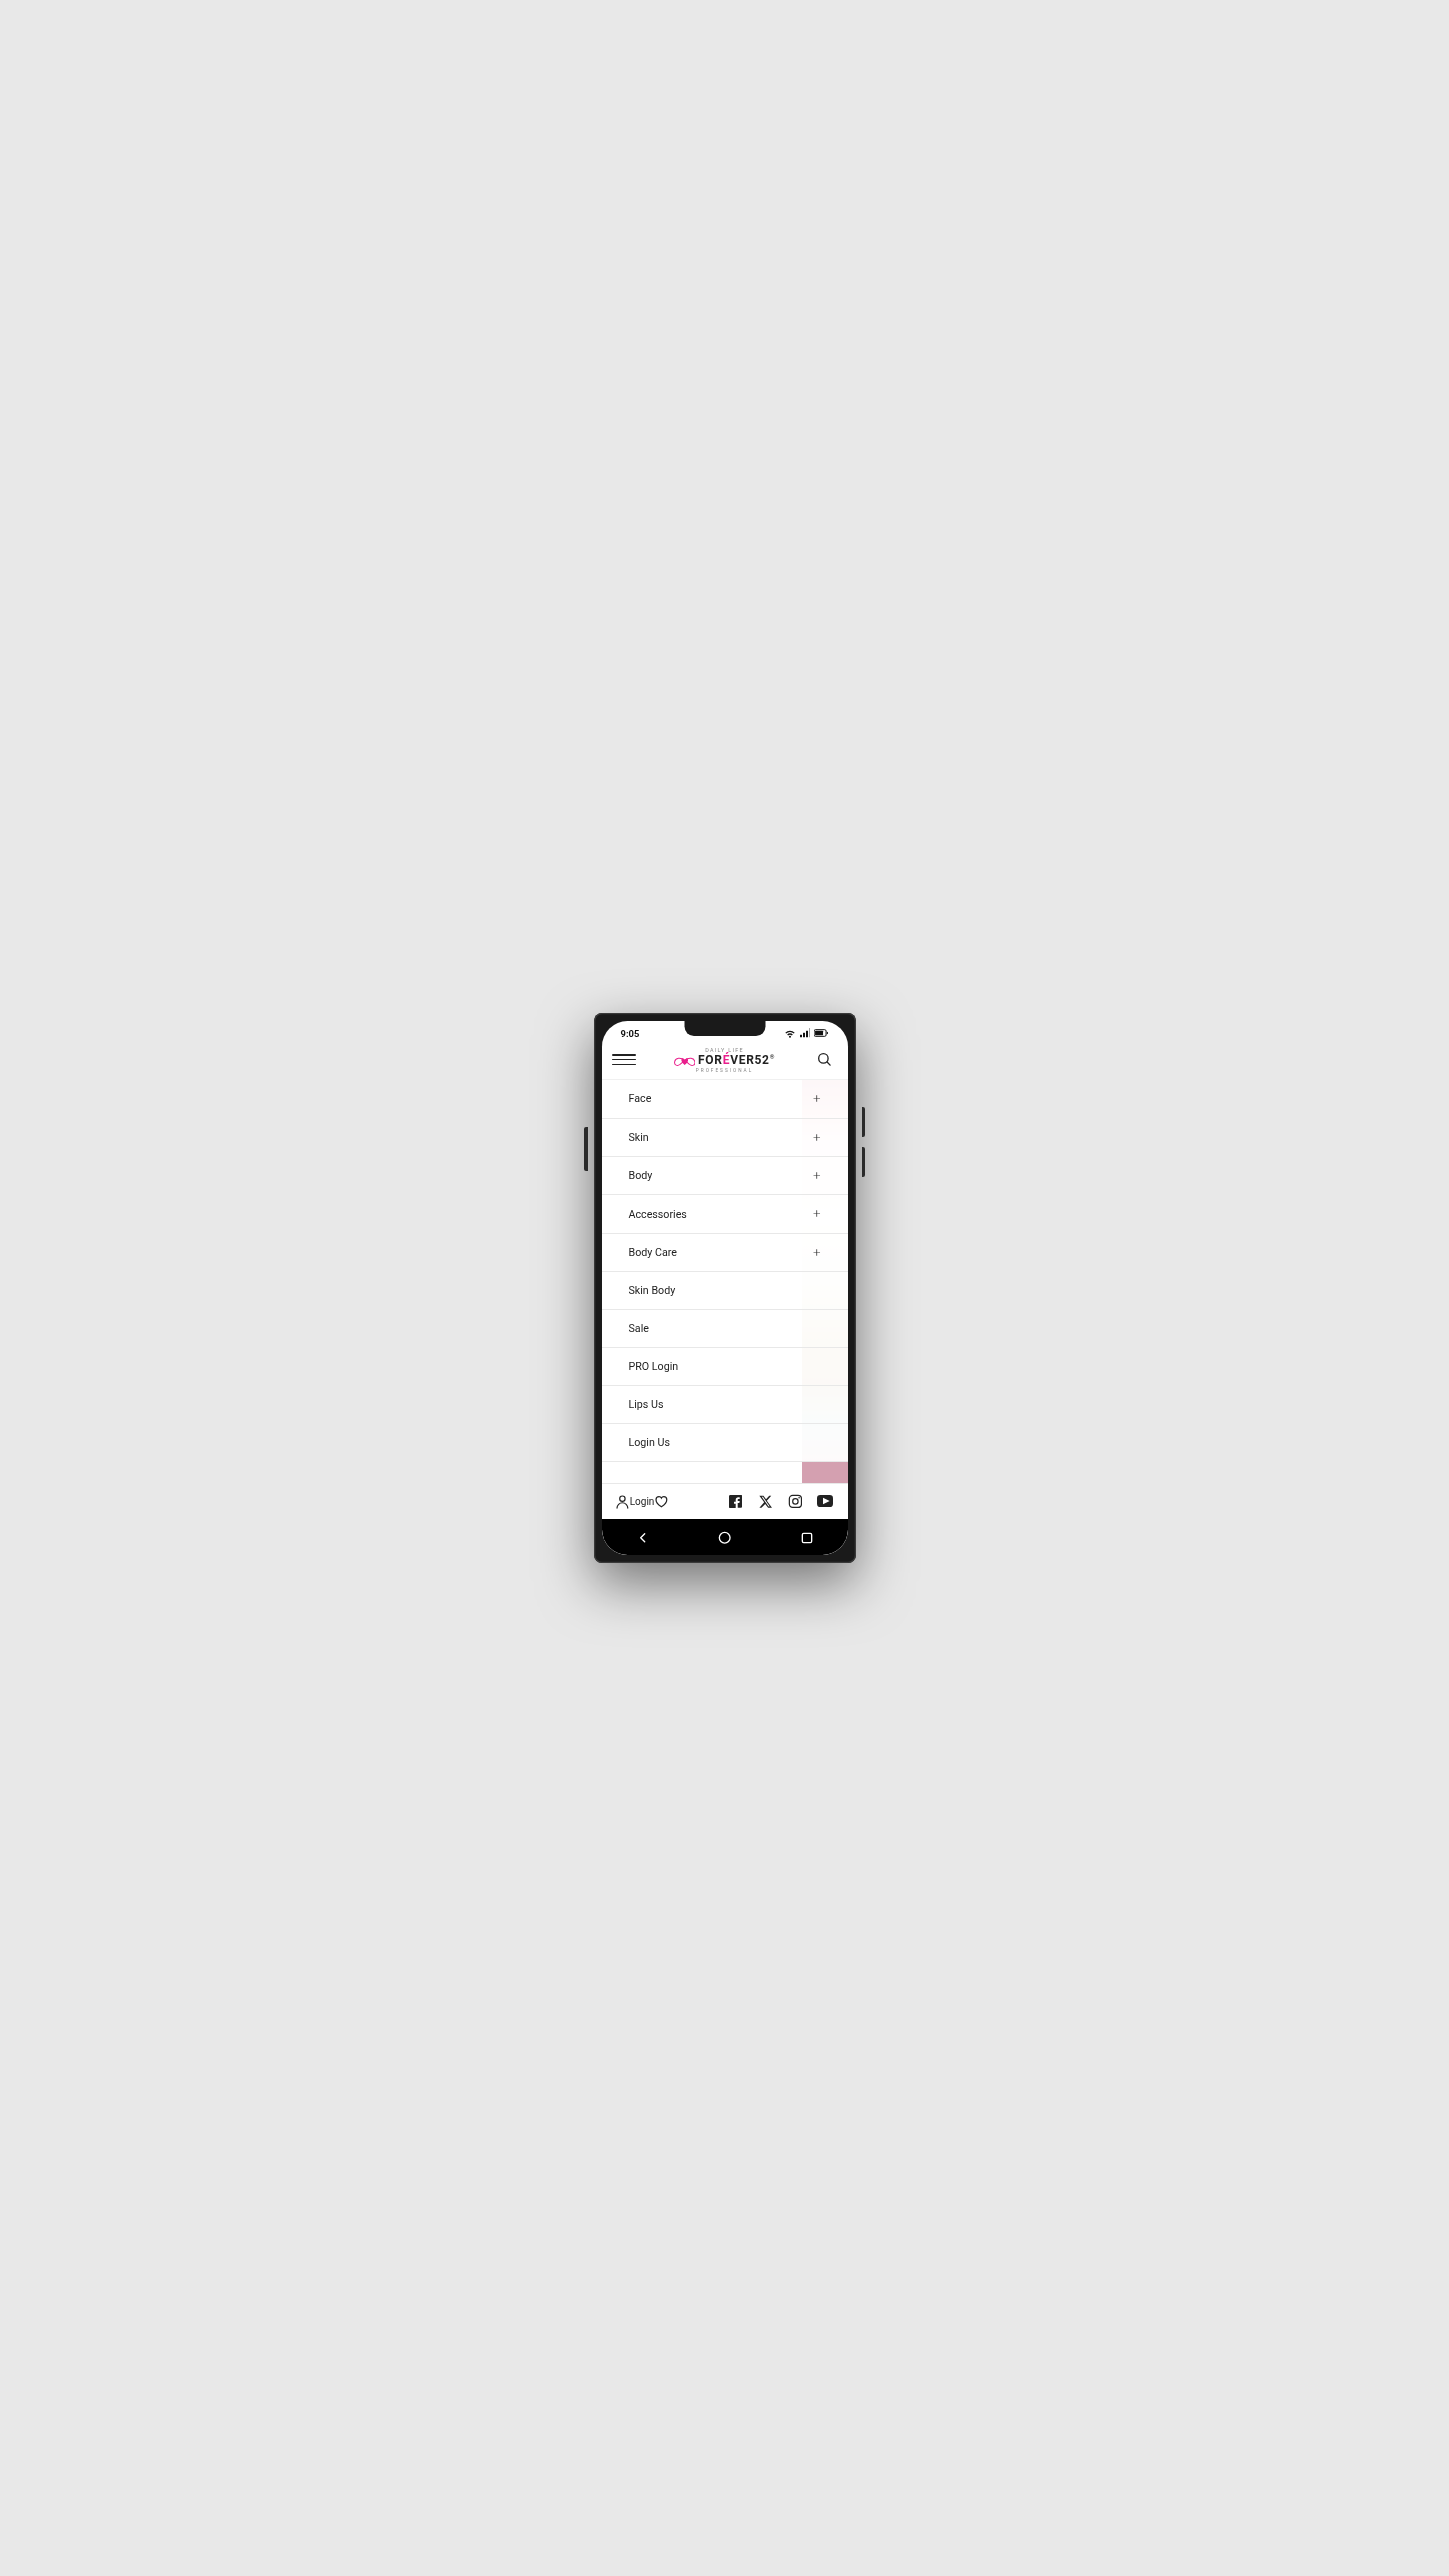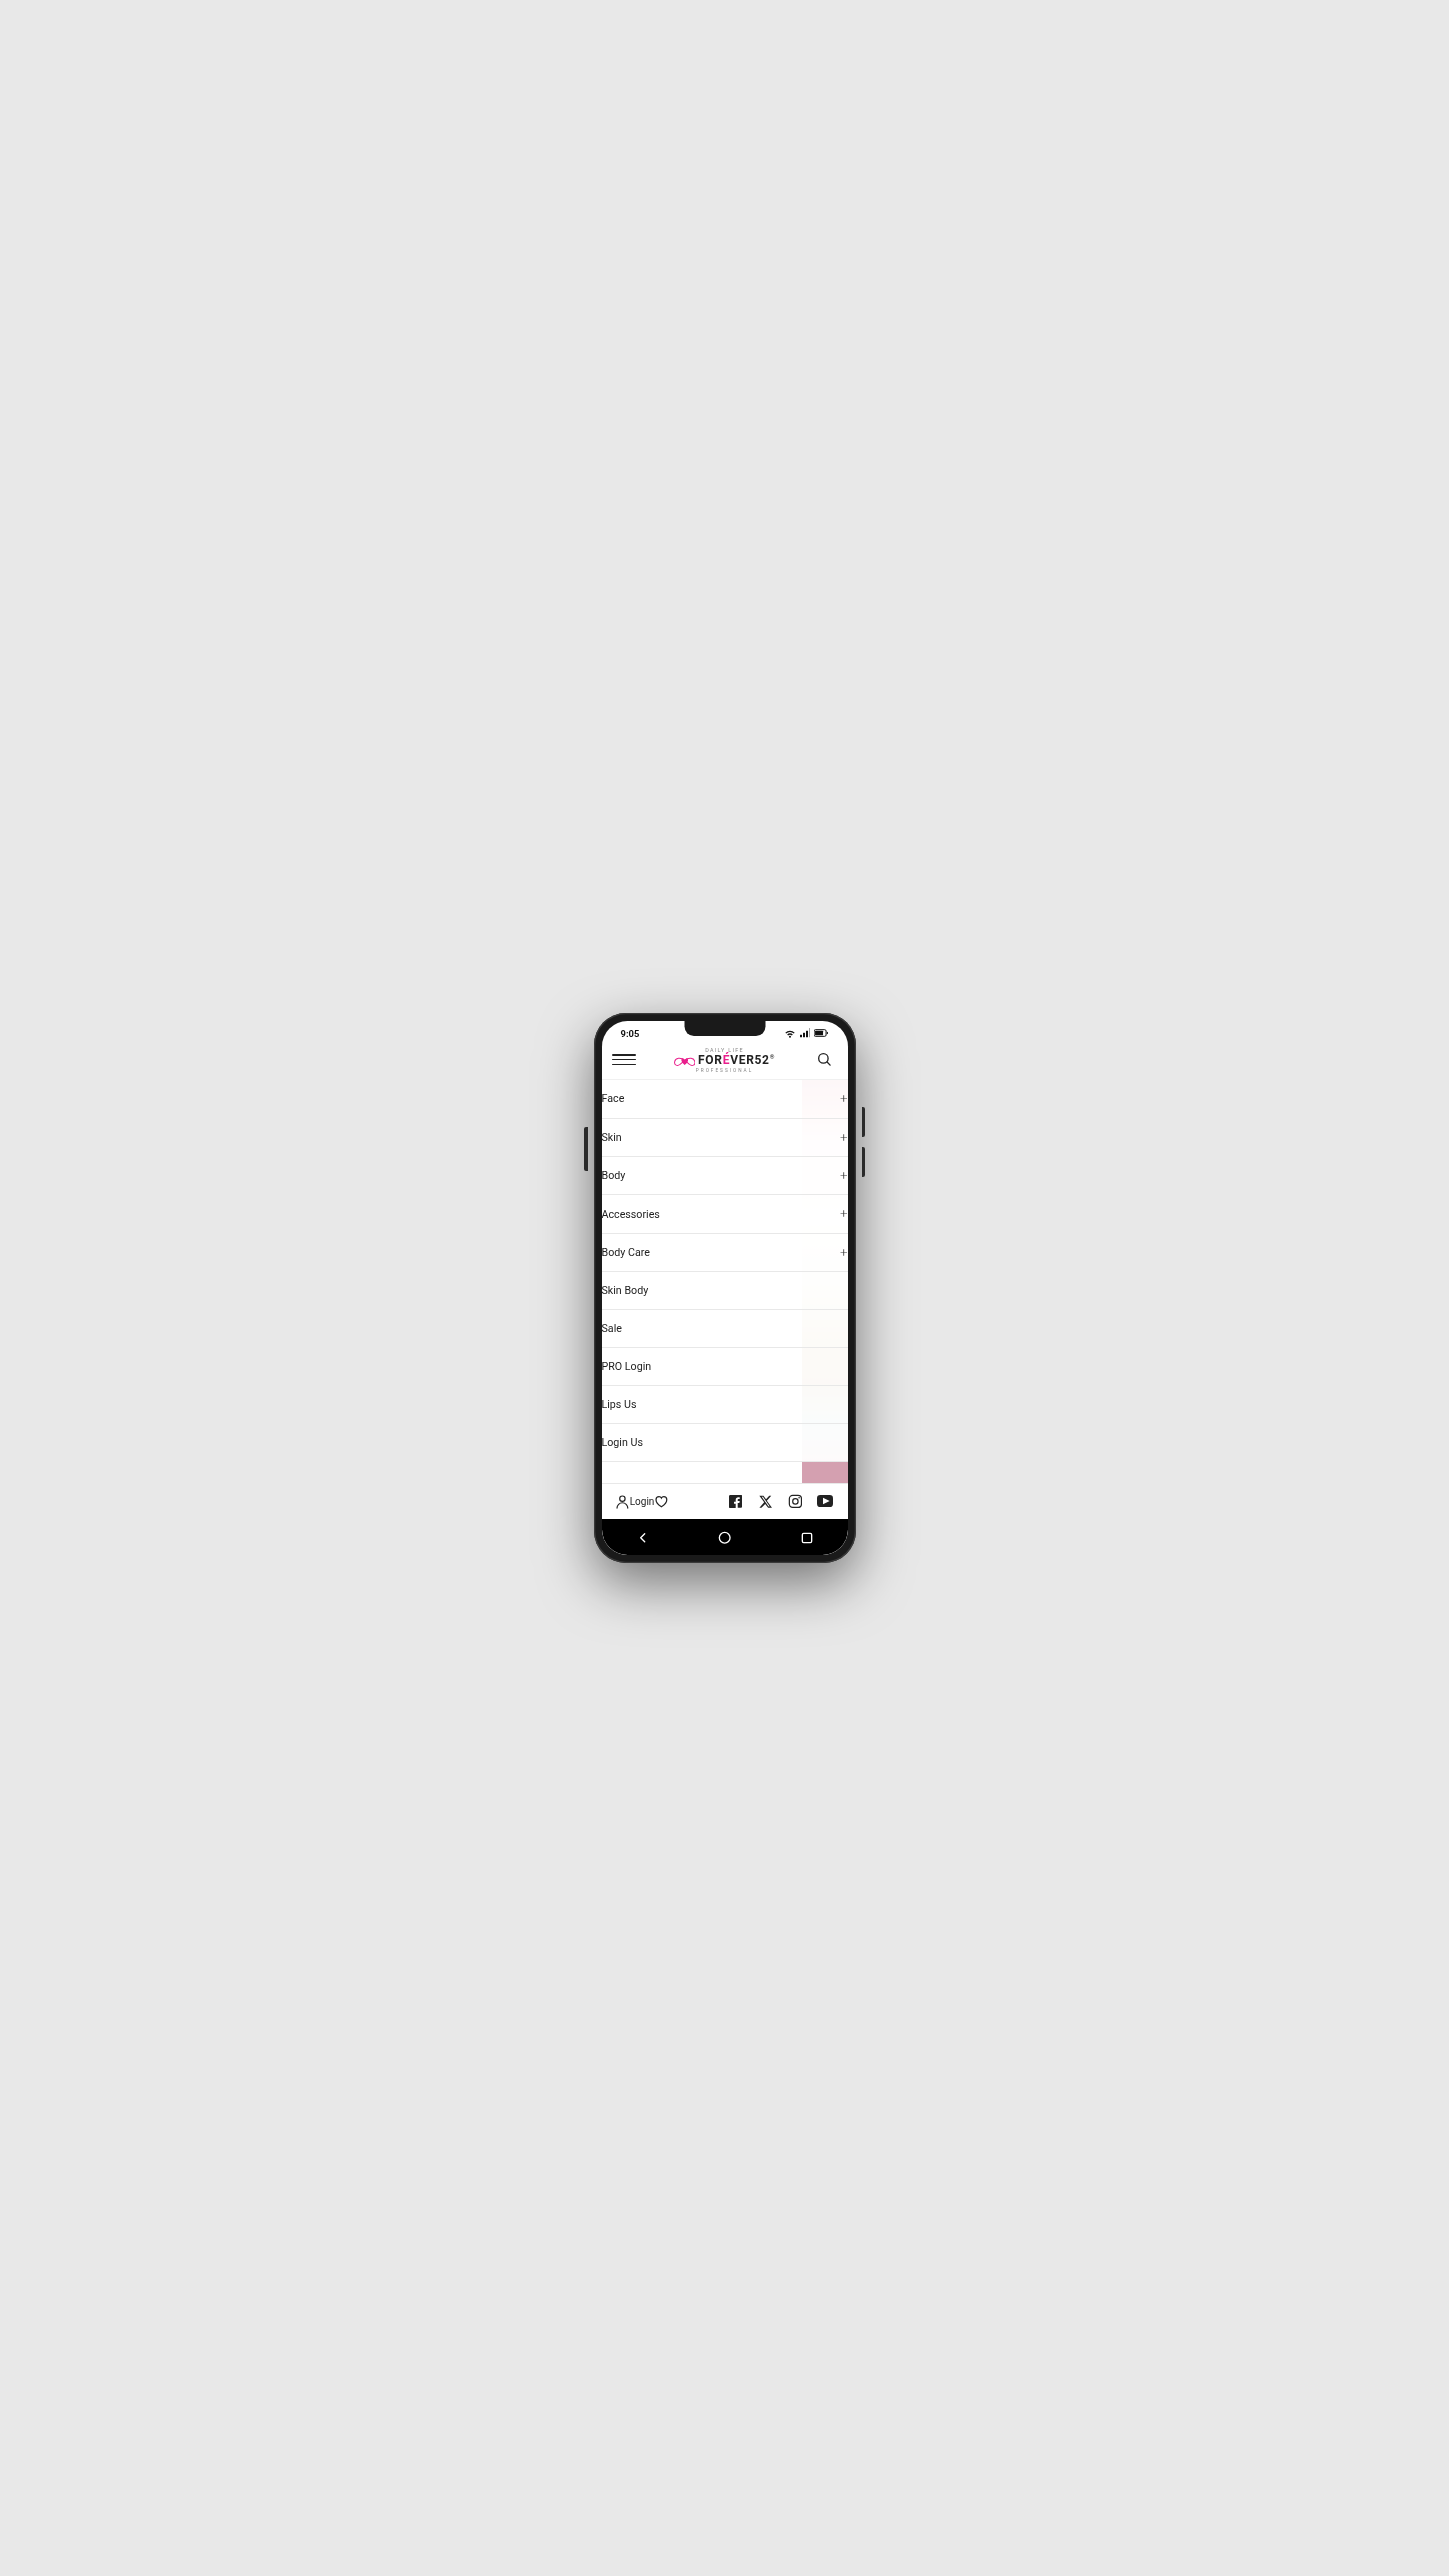--- a/index.html
+++ b/index.html
@@ -11,21 +11,21 @@
       justify-content: center;
       align-items: center;
       min-height: 100vh;
       font-family: -apple-system, BlinkMacSystemFont, 'Segoe UI', Roboto, sans-serif;
     }
 
     .phone-outer {
       width: 262px;
       height: 550px;
       background: #1a1a1a;
-      border-radius: 32px;
+      border-radius: 8px;
       padding: 8px;
       box-shadow: 0 20px 54px rgba(0,0,0,0.5), inset 0 0 0 1.3px #3a3a3a;
       position: relative;
     }
 
     .phone-inner {
       width: 100%;
       height: 100%;
       background: #ffffff;
       border-radius: 25.5px;
@@ -181,21 +181,21 @@
     
     .menu-list {
       padding: 0;
       list-style: none;
     }
 
     .menu-item {
       display: flex;
       align-items: center;
       justify-content: space-between;
-      padding: 12px 0;
+      padding: 12px 27px;
       border-bottom: 0.7px solid #e8e8e8;
       cursor: pointer;
       background: rgba(255,255,255,0.95);
       position: relative;
       z-index: 1;
     }
 
     .menu-item-label {
       font-size: 10.7px;
       color: #222;

